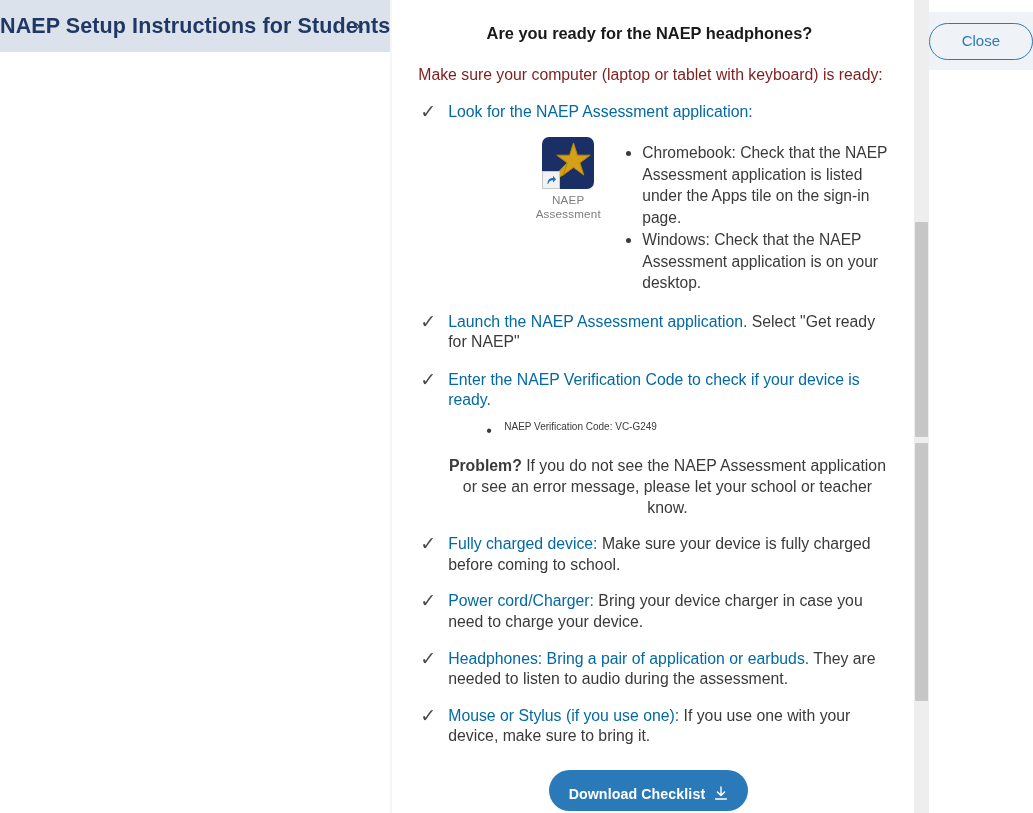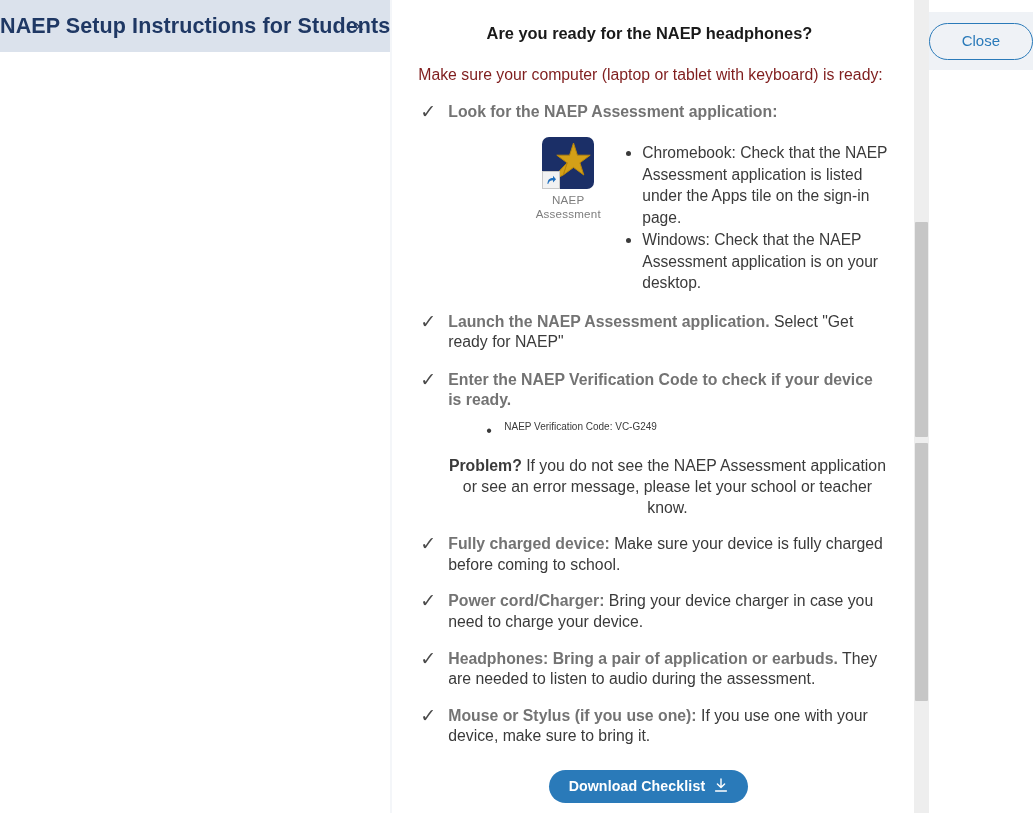--- a/index.html
+++ b/index.html
@@ -97,21 +97,21 @@
     line-height: 1.08;
     font-weight: 300;
     padding-left: 2px;
   }
   .check-text {
     flex: 1;
     font-size: 15.8px;
     color: #3a3a3a;
     line-height: 1.3;
   }
-  .check-text b, .b { font-weight: bold; color: #737373; }
+  .check-text b, .b { font-weight: normal; color: #0369a1; }
 
   
   .icon-block {
     display: flex;
     align-items: flex-start;
     margin-top: 13px;
     padding-left: 100px;
   }
   .app-icon-wrap {
     flex: 0 0 auto;
@@ -199,21 +199,21 @@
     display: flex;
     justify-content: center;
     margin-top: 23px;
     padding-right: 10px;
   }
   .download-btn {
     background: #2a7ab9;
     color: #ffffff;
     border: none;
     border-radius: 22px;
-    padding: 8px 20px 9px 20px;
+    padding: 16px 20px 9px 20px;
     font-size: 14.2px;
     font-weight: bold;
     font-family: "Liberation Sans", sans-serif;
     display: inline-flex;
     align-items: center;
     gap: 9px;
     cursor: pointer;
     letter-spacing: .1px;
   }
   .download-btn svg { display:block; }

